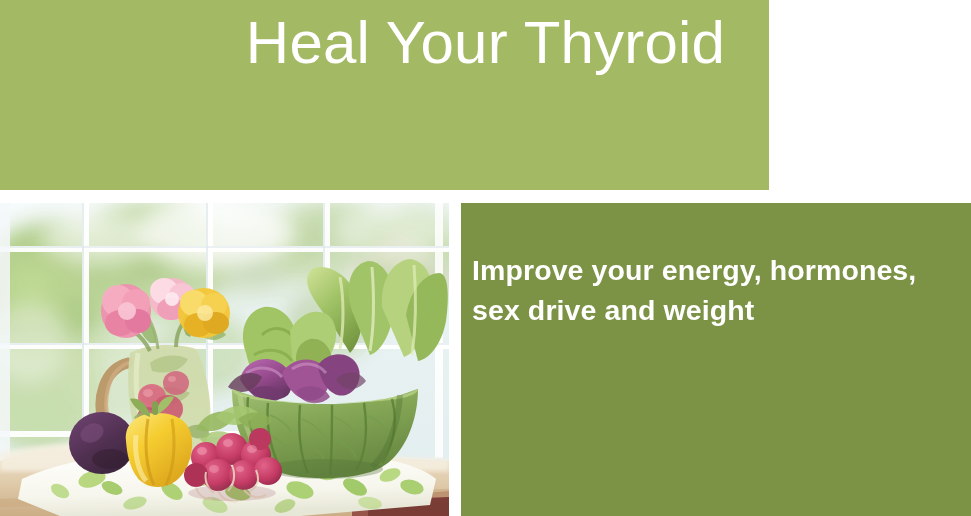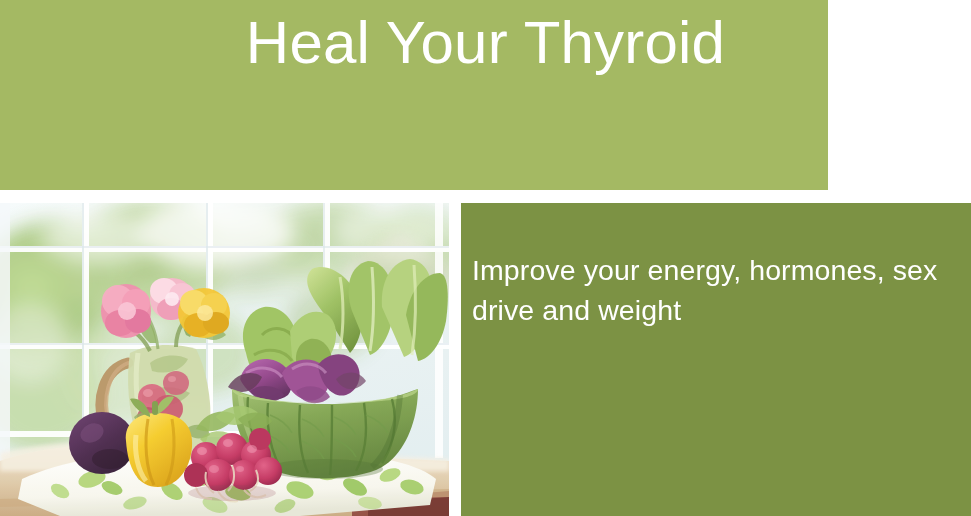--- a/index.html
+++ b/index.html
@@ -20,21 +20,21 @@
     height: 516px;
     background: #ffffff;
     overflow: hidden;
   }
 
   
   #title-band {
     position: absolute;
     left: 0;
     top: 0;
-    width: 828px;
+    width: 769px;
     height: 190px;
     background: #a4b963;
   }
   #title-text {
     position: absolute;
     left: 0;
     top: 8px;
     width: 971px;
     text-align: center;
     color: #ffffff;
@@ -70,21 +70,21 @@
   #panel-body {
     position: absolute;
     left: 11px;
     top: 47px;
     width: 478px;
   }
   .para {
     color: #ffffff;
     font-family: "Liberation Sans", sans-serif;
     font-size: 28.5px;
-    font-weight: 400;
+    font-weight: 700;
     line-height: 40px;
     letter-spacing: 0.1px;
     margin: 0;
   }
   .para-gap { height: 40px; }
 </style>
 </head>
 <body>
 
 <div id="slide">

